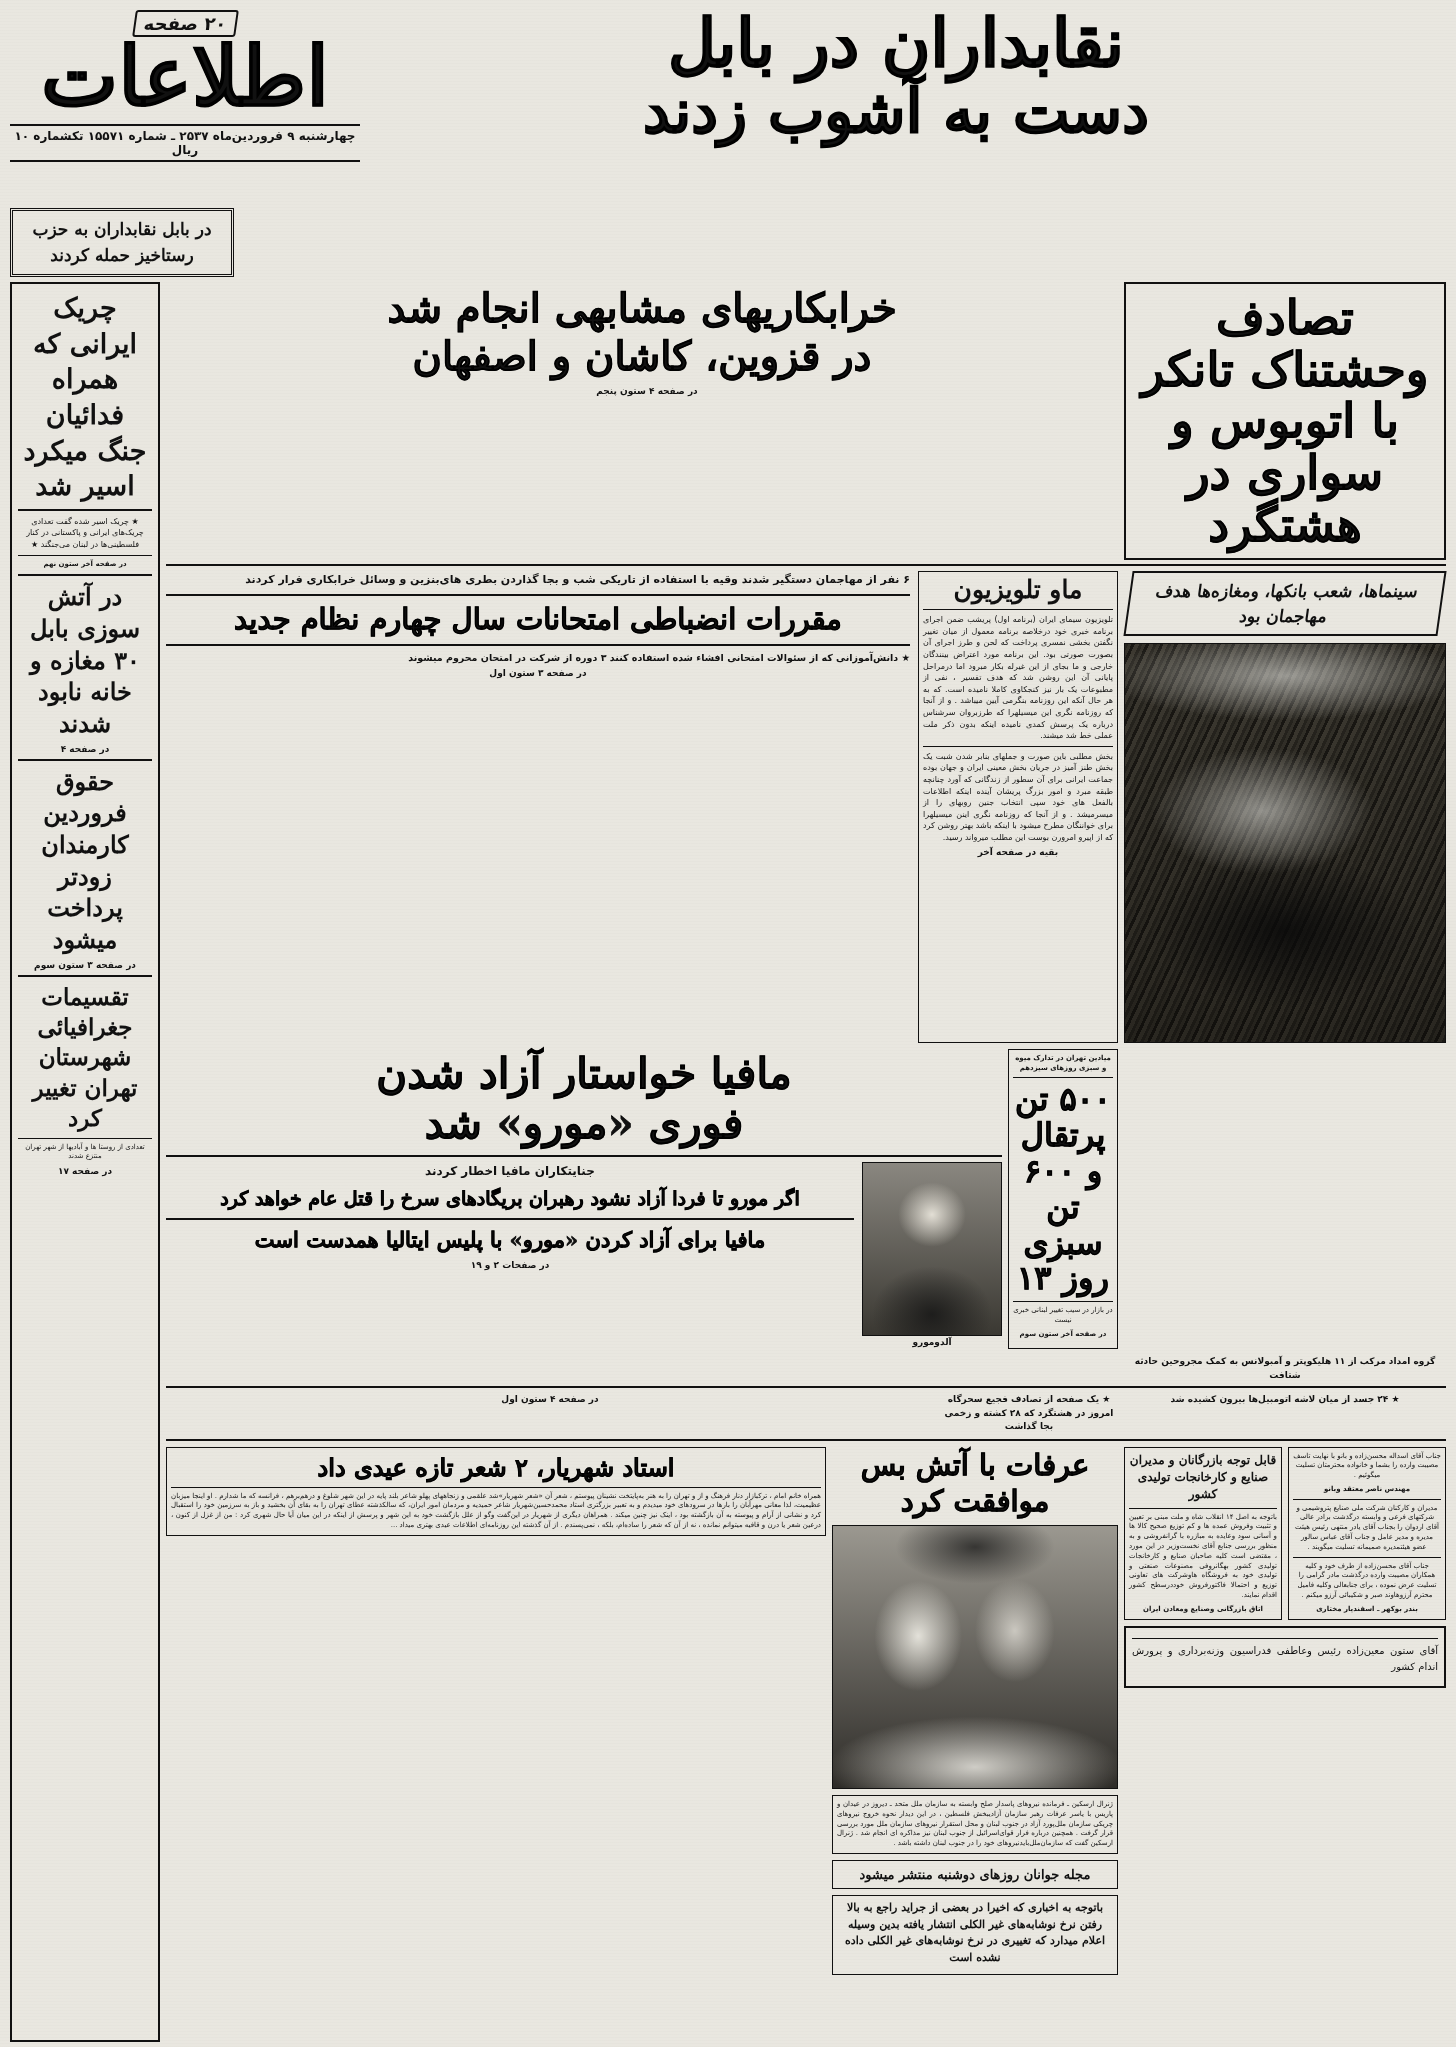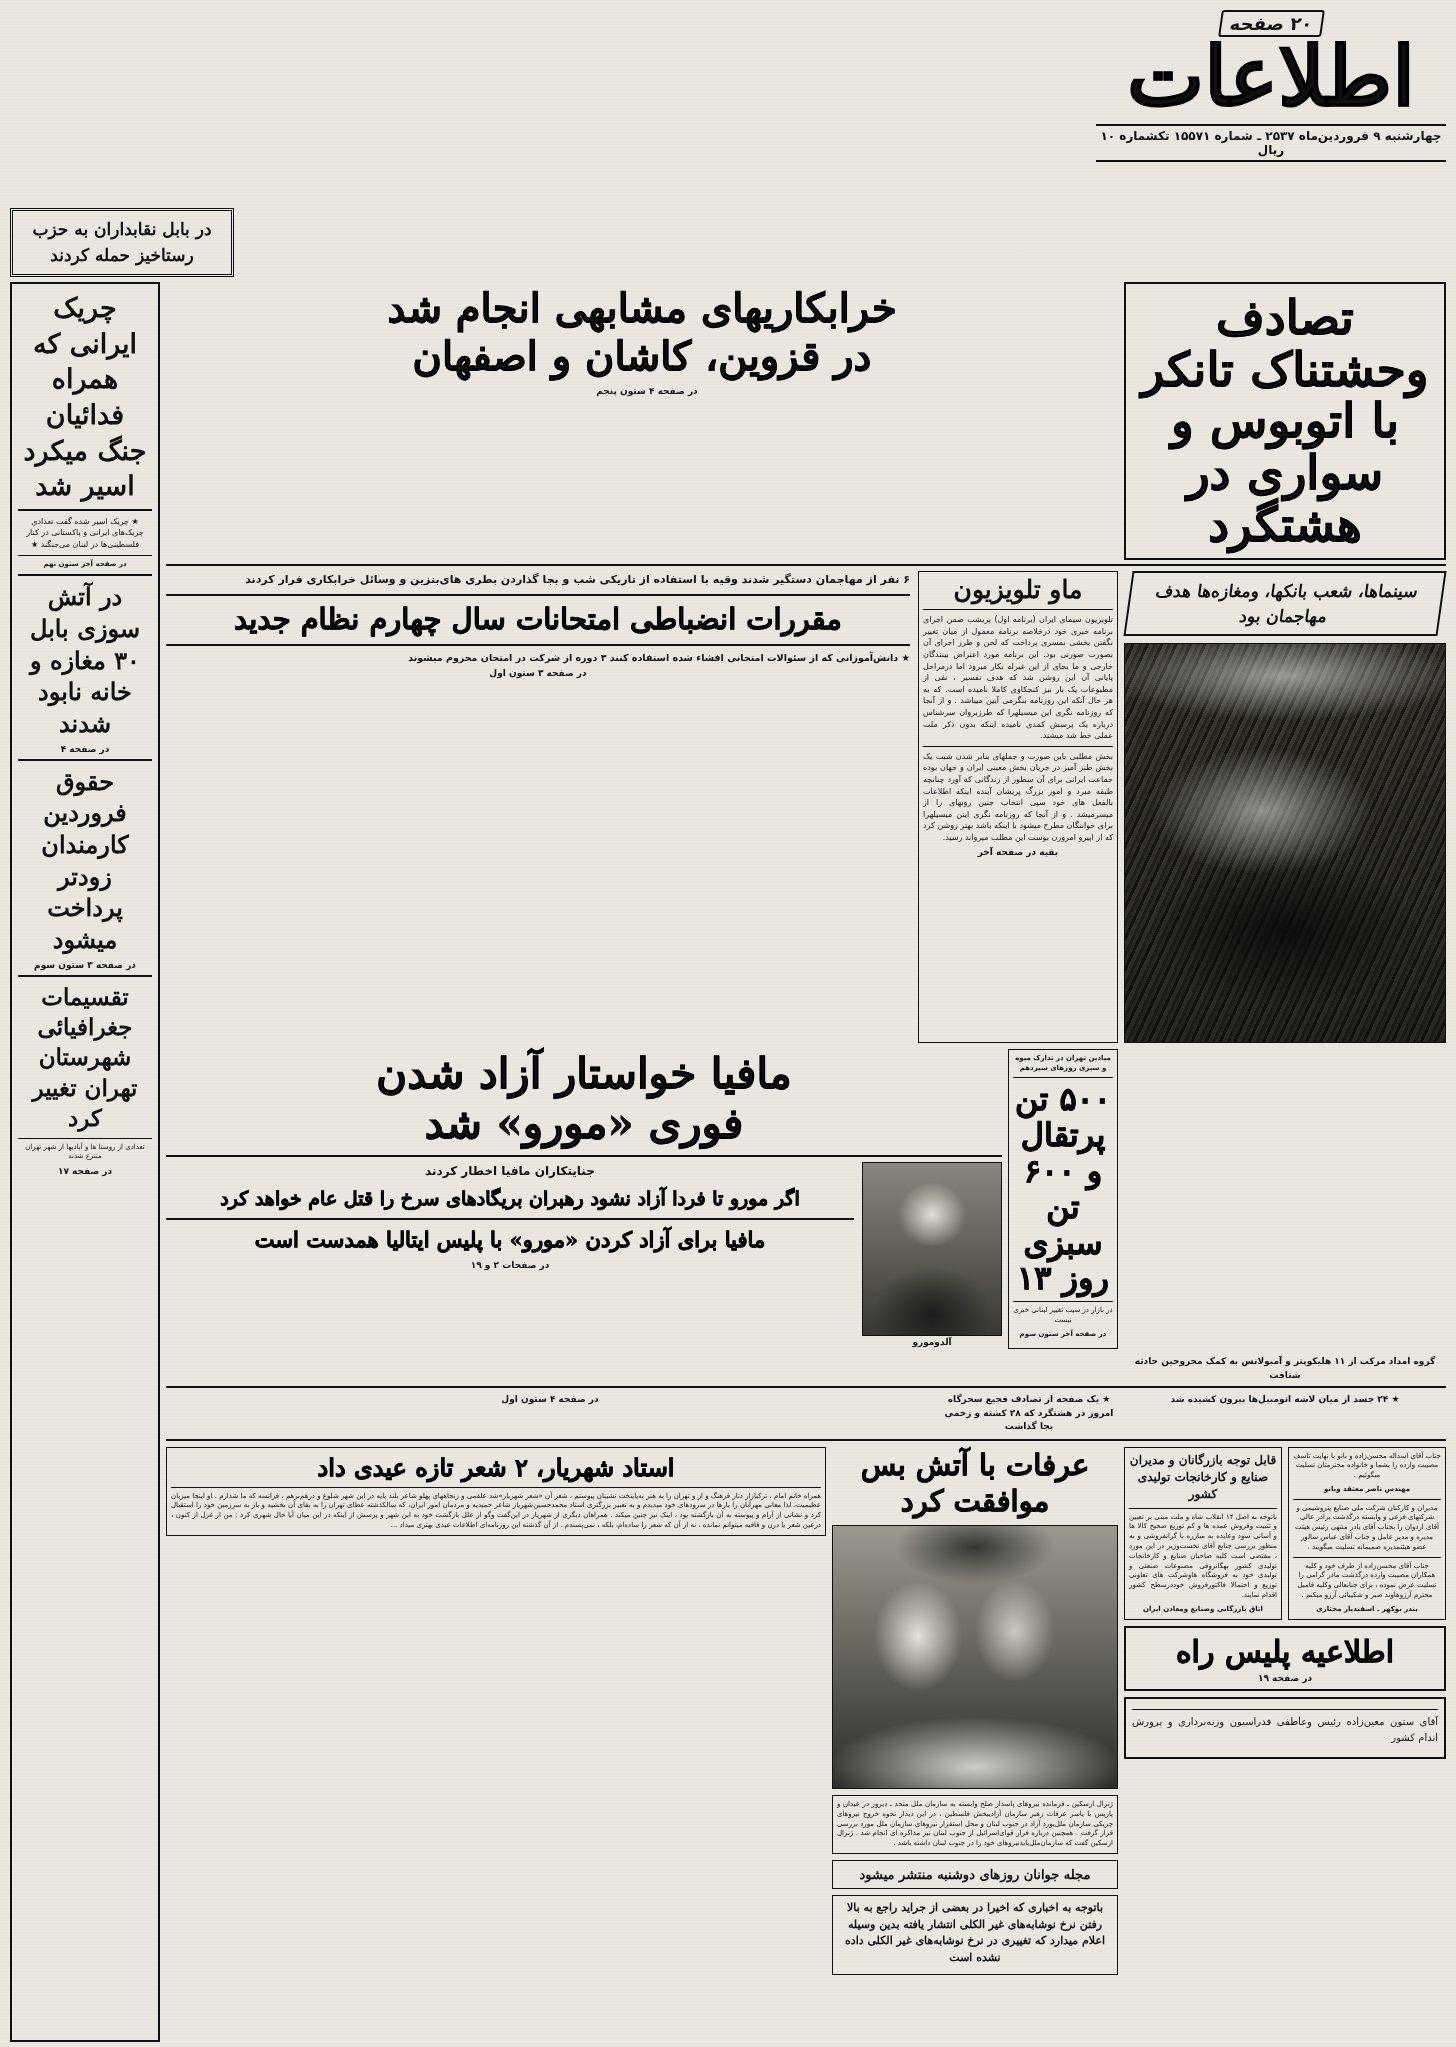--- a/index.html
+++ b/index.html
@@ -125,20 +125,24 @@
   .bold{font-weight:bold;}
   .refline{font-size:9px;font-weight:bold;text-align:center;}
   .skewbox{transform:skewX(-8deg);}
 </style>
 </head>
 <body>
 
 <div id="page">
 
   <div id="masthead">
+    <div class="maintitle">
+      <div>نقابداران در بابل</div>
+      <div class="l2">دست به آشوب زدند</div>
+    </div>
     <div class="nameplate">
       <div class="pagecount skewbox">۲۰ صفحه</div>
       <div class="logo">اطلاعات</div>
       <div class="dateline">چهارشنبه ۹ فروردین‌ماه ۲۵۳۷ ـ شماره ۱۵۵۷۱ تکشماره ۱۰ ریال</div>
     </div>
   </div>
 
   <div id="band">
     <div style="flex:1"></div>
     <div class="kicker">در بابل نقابداران به حزب رستاخیز حمله کردند</div>
@@ -255,24 +259,20 @@
               <div class="xtiny center bold mt4">بندر بوکهر ـ اسفندیار مختاری</div>
             </div>
             <div class="thin pad4" style="flex:1;">
               <div class="boxHead" style="font-size:12px;line-height:1.45;">قابل توجه بازرگانان و مدیران صنایع و کارخانجات تولیدی کشور</div>
               <div class="rule1"></div>
               <div class="xtiny just">باتوجه به اصل ۱۴ انقلاب شاه و ملت مبنی بر تعیین و تثبیت وفروش عمده ها و کم توزیع صحیح کالا ها و آسانی سود وعایده به مبازره با گرانفروشی و به منظور بررسی جنابع آقای نخست‌وزیر در این مورد ، مقتضی است کلیه صاحبان صنایع و کارخانجات تولیدی کشور بهگانروفی مصنوعات صنعتی و تولیدی خود به فروشگاه هاوشرکت های تعاونی توزیع و احتمالا فاکتورفروش خوددرسطح کشور اقدام نمایند.</div>
               <div class="xtiny center bold mt4">اتاق بازرگانی وصنایع ومعادن ایران</div>
             </div>
           </div>
 
-          <div class="bx pad6">
-            <div class="bigHead" style="font-size:30px;">اطلاعیه پلیس راه</div>
-            <div class="refline mt4">در صفحه ۱۹</div>
-          </div>
 
           <div class="bx pad6">
             <div class="bigHead" style="font-size:24px;"></div>
             <div class="rule1"></div>
             <div class="tiny just" style="font-size:10px;line-height:1.65;">آقای ستون معین‌زاده رئیس وعاطفی فدراسیون وزنه‌برداری و پرورش اندام کشور</div>
             <div class="boxHead mt4" style="font-size:13px;"></div>
           </div>
         </div>
 
         <div class="col" style="width:286px;">

